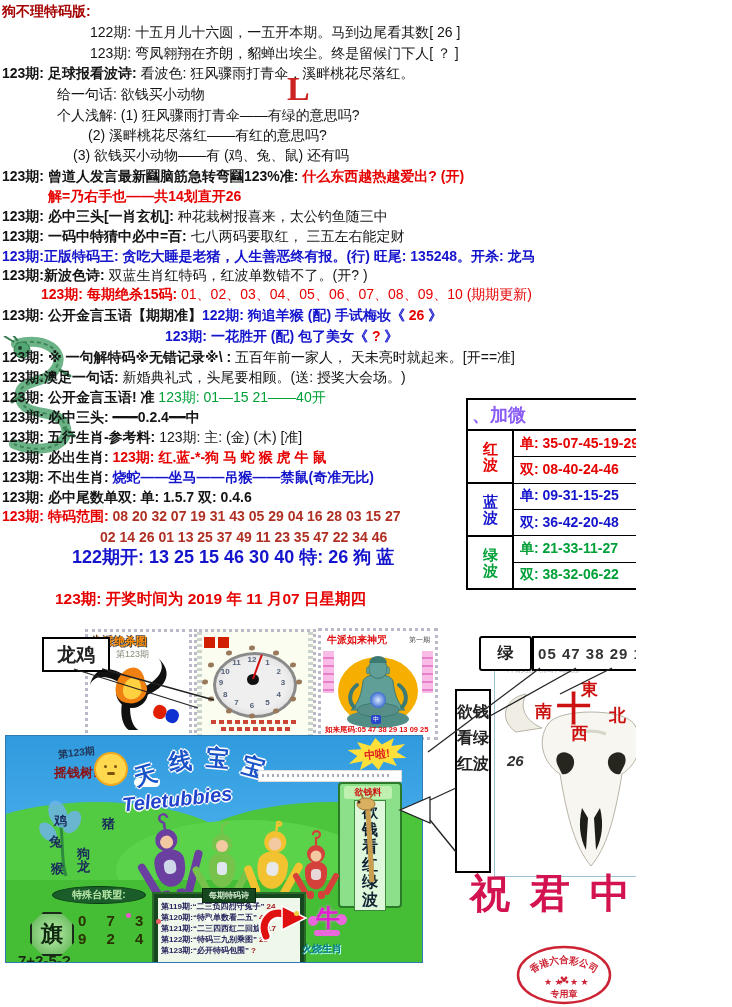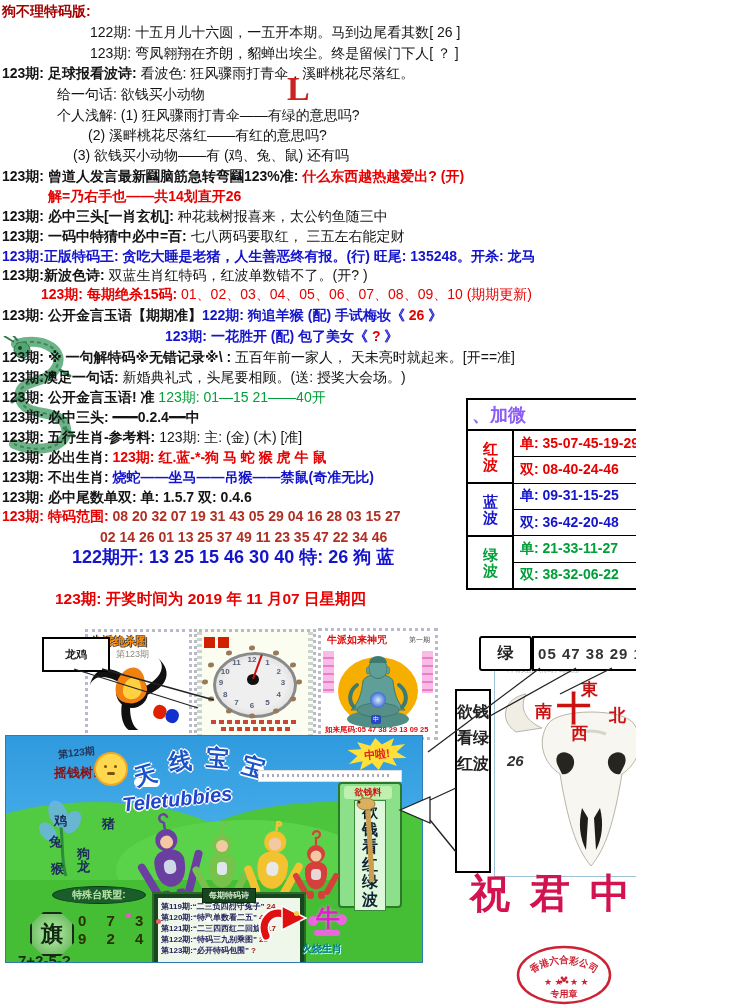--- a/index.html
+++ b/index.html
@@ -27,21 +27,21 @@
            font-size:15px;line-height:16px;padding:0 14px;word-break:break-all;text-align:right}
   .jw-wave:last-child{border-bottom:none}
   .jw-nums{flex:1;display:flex;flex-direction:column}
   .jw-cell{flex:1;border-bottom:1px solid #000;display:flex;align-items:center;padding-left:6px;
            font-size:14px;white-space:nowrap}
   .jw-cell:last-child{border-bottom:none}
   
   .date-line{position:absolute;left:55px;top:589px;font-size:15.5px;font-weight:700;color:#e60000;z-index:2;white-space:nowrap}
   
   .longji{position:absolute;left:42px;top:637px;width:64px;height:31px;border:2px solid #000;background:#fff;
-          z-index:4;display:flex;align-items:center;justify-content:center;font-size:11px;font-weight:700;color:#222}
+          z-index:4;display:flex;align-items:center;justify-content:center;font-size:19px;font-weight:700;color:#222}
   .green-label{position:absolute;left:479px;top:636px;width:49px;height:31px;border:2px solid #000;background:#fff;
           z-index:4;display:flex;align-items:center;justify-content:center;font-size:16px;font-weight:700;color:#222;border-radius:3px}
   .green-nums{position:absolute;left:532px;top:636px;width:170px;height:31px;border:2px solid #000;background:#fff;
           z-index:4;display:flex;align-items:center;justify-content:center;font-size:15px;font-weight:700;color:#333;letter-spacing:1px}
   .wave-box{position:absolute;left:455px;top:689px;width:32px;height:172px;border:2px solid #000;background:#fff;
           z-index:4;font-size:16px;line-height:26px;text-align:center;padding-top:8px;word-break:break-all;color:#222;font-weight:700}
   
   .poster{position:absolute;background:#fff;border:3px dotted #b9b9c9;z-index:3;overflow:hidden}
   .poster1{left:85px;top:629px;width:101px;height:103px}
   .p1-title{position:absolute;left:4px;top:2px;font-size:11px;font-weight:700;color:#ff8a00;

